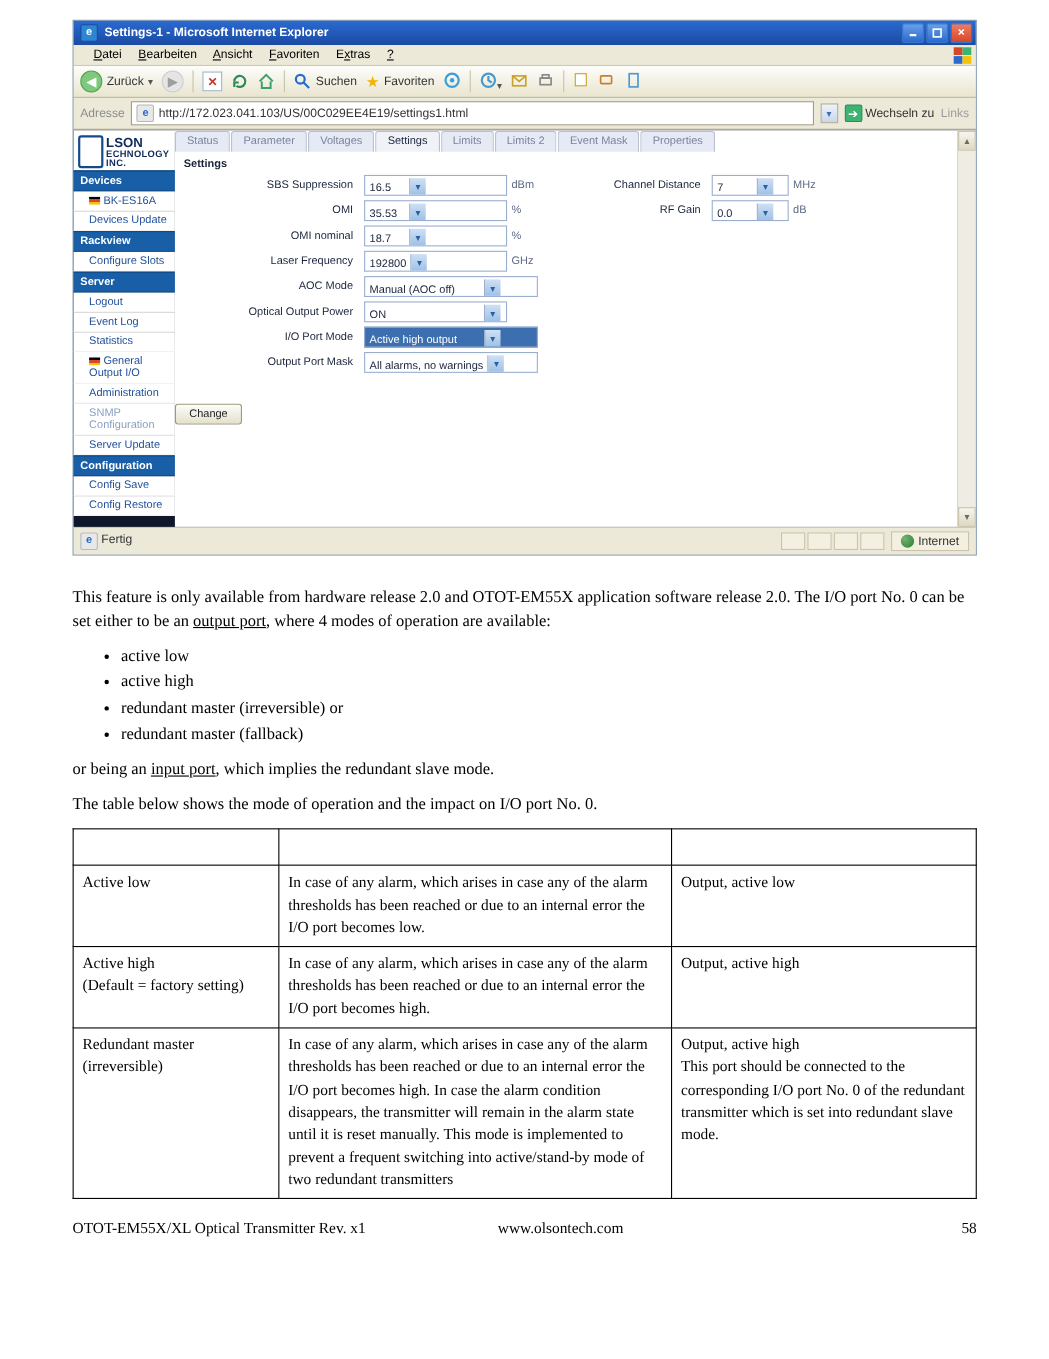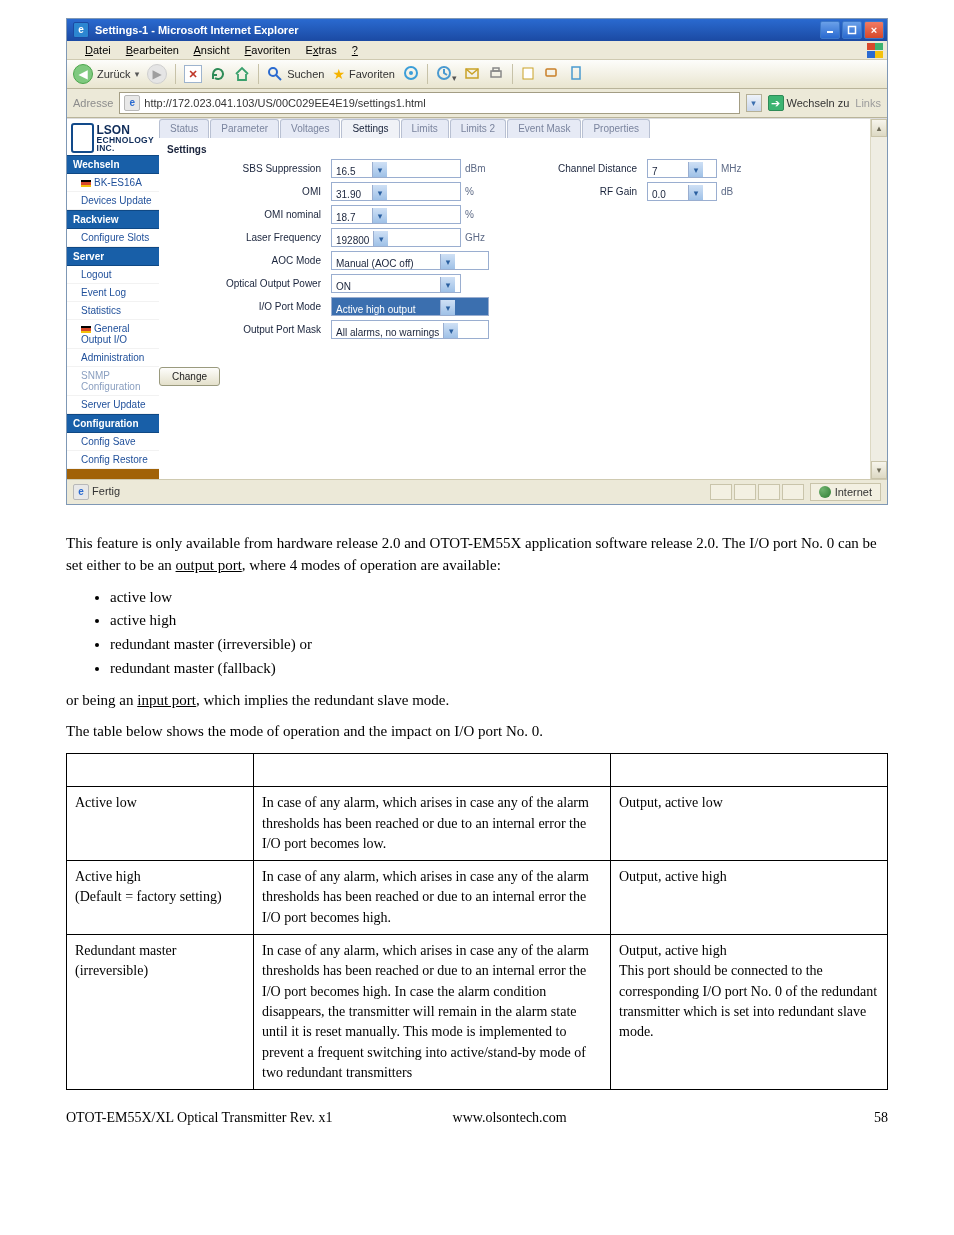--- a/index.html
+++ b/index.html
@@ -128,21 +128,21 @@
     color:#333;
   }
   .addr-ie { display:inline-block;width:14px;height:14px;background:#e8e8e8;border:1px solid #b8b8b8;color:#2a6ad0;font-weight:bold;font-size:10px;text-align:center;line-height:14px;border-radius:2px;}
   .addr-go { display:flex;align-items:center;gap:3px; color:#333;}
   .addr-go-ico{ width:14px;height:14px;background:#3cb371;border:1px solid #2e8b57;border-radius:2px;display:inline-flex;align-items:center;justify-content:center;color:#fff;font-size:11px;}
   .addr-links{ color:#9c9c9c; }
   .addr-drop{ width:14px;height:16px;border:1px solid #b5b097;background:linear-gradient(#eef3fa,#c8d6eb);display:inline-flex;align-items:center;justify-content:center;color:#3b6faf;font-size:9px;}
 
   
   .content {
-    background:#a16207;
+    background:#0f172a;
     display:flex;
     min-height:360px;
     position:relative;
     border-top:1px solid #dcdcdc;
   }
   .content-scroll {
     position:absolute; right:0; top:0; bottom:0; width:16px;
     background:#efede3;
     border-left:1px solid #dcd8c3;
     display:flex; flex-direction:column; justify-content:space-between;
@@ -369,21 +369,21 @@
 
       <div class="sidebar">
         <div class="logo-box">
           <span class="logo-sq"></span>
           <span class="logo-text">
             <span class="t1">LSON</span>
             <span class="t2">ECHNOLOGY INC.</span>
           </span>
         </div>
 
-        <div class="sb-hdr">Wechseln</div>
+        <div class="sb-hdr">Devices</div>
         <div class="sb-item"><span class="flag-de"></span><span>BK-ES16A</span></div>
         <div class="sb-item">Devices Update</div>
 
         <div class="sb-hdr">Rackview</div>
         <div class="sb-item">Configure Slots</div>
 
         <div class="sb-hdr">Server</div>
         <div class="sb-item">Logout</div>
         <div class="sb-item">Event Log</div>
         <div class="sb-item">Statistics</div>
@@ -420,21 +420,21 @@
           <span class="form-unit">dBm</span>
           <span class="form-label">Channel Distance</span>
           <span class="sel">
               <span class="val">7</span>
               <span class="dd">▾</span>
             </span>
           <span class="form-unit">MHz</span>
 
           <span class="form-label">OMI</span>
           <span class="sel">
-              <span class="val">31.90</span>
+              <span class="val">35.53</span>
               <span class="dd">▾</span>
             </span>
           <span class="form-unit">%</span>
           <span class="form-label">RF Gain</span>
           <span class="sel">
               <span class="val">0.0</span>
               <span class="dd">▾</span>
             </span>
           <span class="form-unit">dB</span>
 

